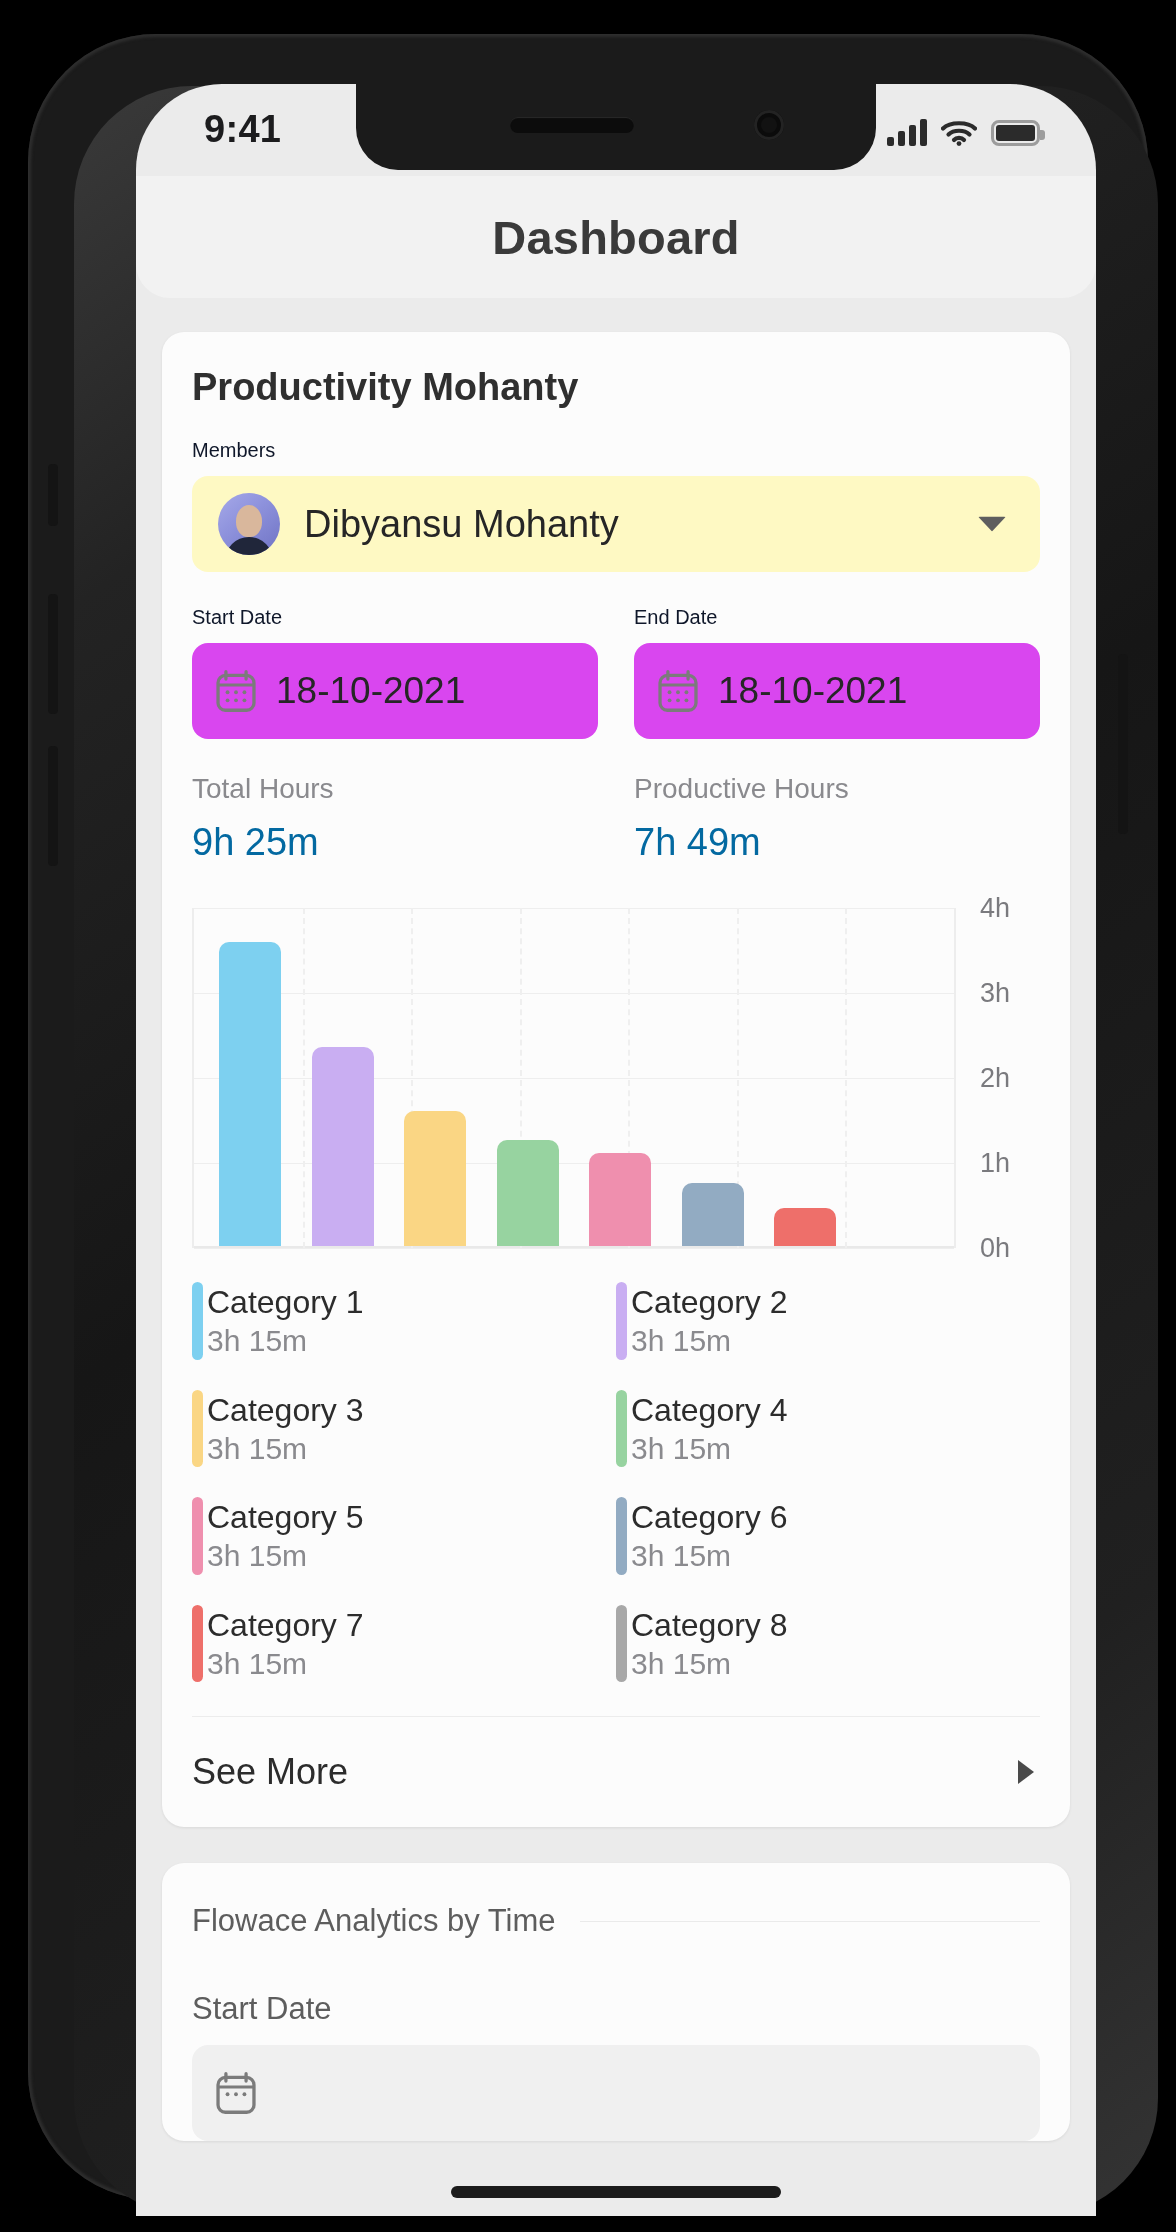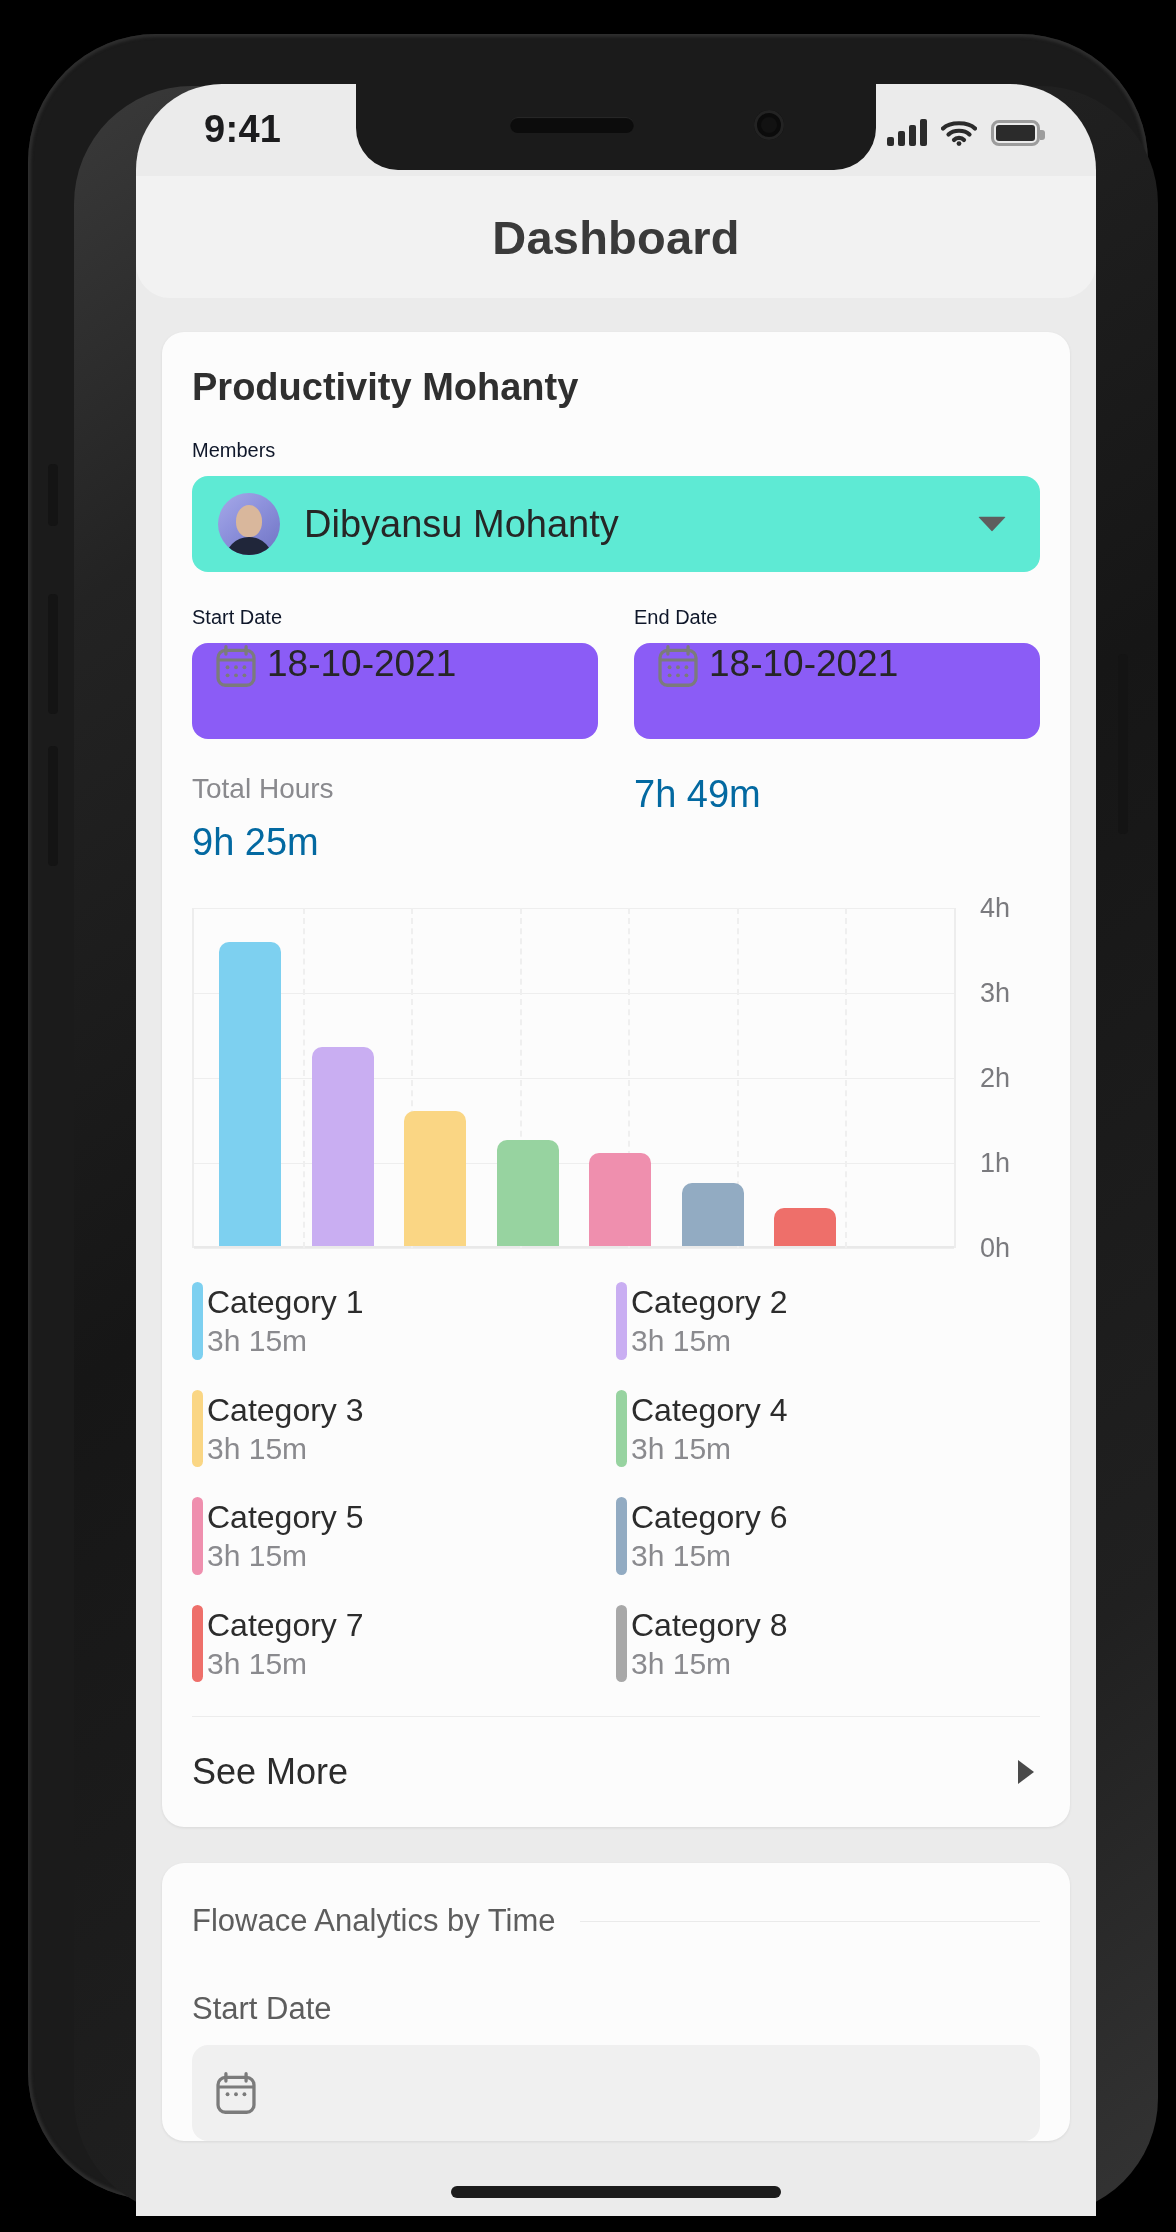--- a/index.html
+++ b/index.html
@@ -202,21 +202,21 @@
   }
 
   .field-label {
     font-size: 20px;
     color: #0f172a;
     margin-bottom: 14px;
   }
 
   .select-box {
     height: 96px;
-    background: #5eead4;
+    background: #fef9c3;
     border-radius: 16px;
     display: flex;
     align-items: center;
     padding: 0 26px;
     position: relative;
   }
   .avatar {
     width: 62px; height: 62px;
     border-radius: 50%;
     background: linear-gradient(140deg,#a6a9e8 0%,#8f93dd 40%,#6f73c4 100%);
@@ -261,25 +261,26 @@
 
   .two-col {
     display: flex;
     gap: 36px;
     margin-top: 34px;
   }
   .two-col > div { flex: 1; min-width: 0; }
 
   .date-box {
     height: 96px;
-    background: #8b5cf6;
+    background: #d946ef;
     border-radius: 16px;
     display: flex;
+    align-items: center;
     padding: 0 22px;
-    gap: 9px;
+    gap: 18px;
   }
   .cal-icon { flex: 0 0 auto; }
   .date-value {
     font-size: 37px;
     color: #262626;
     white-space: nowrap;
   }
 
   .stat-label {
     font-size: 28px;
@@ -551,20 +552,21 @@
               </div>
             </div>
           </div>
 
           <div class="two-col">
             <div>
               <div class="stat-label">Total Hours</div>
               <div class="stat-value">9h 25m</div>
             </div>
             <div>
+              <div class="stat-label">Productive Hours</div>
               <div class="stat-value">7h 49m</div>
             </div>
           </div>
 
           <div class="chart-wrap">
             <div class="plot" id="plot">
               <div class="axis-base"></div>
               <div class="hline" style="top: 0%;"></div>
                 <div class="hline" style="top: 25%;"></div>
                 <div class="hline" style="top: 50%;"></div>

